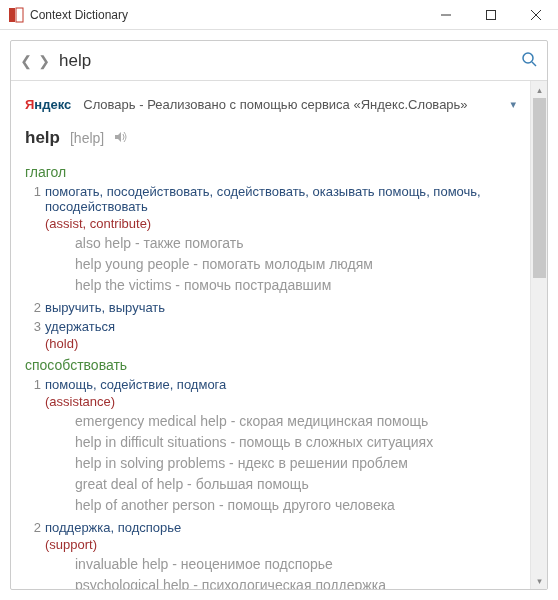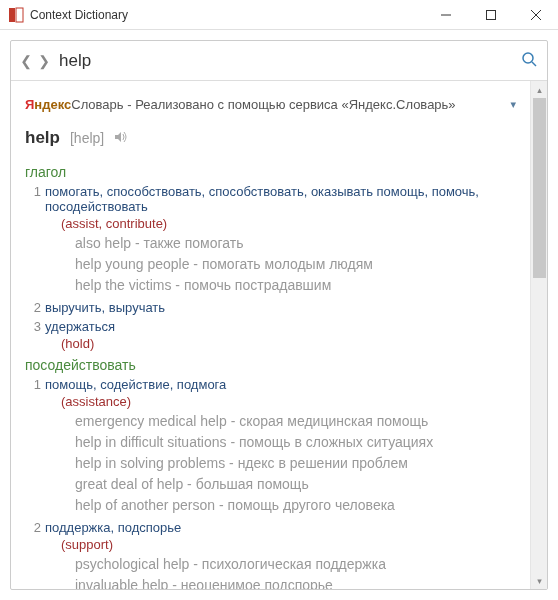--- a/index.html
+++ b/index.html
@@ -13,33 +13,33 @@
 .panel { border: 1px solid #ccc; border-radius: 2px; height: 100%; display: flex; flex-direction: column; }
 .searchbar { display: flex; align-items: center; height: 40px; border-bottom: 1px solid #ddd; padding: 0 10px 0 6px; }
 .navbtn { width: 18px; height: 24px; display: flex; align-items: center; justify-content: center; color: #888; font-size: 14px; }
 .search-input { flex: 1; border: none; outline: none; font-size: 17px; color: #333; padding: 4px 6px; background: transparent; }
 .search-icon { color: #3a7fb5; }
 .body { flex: 1; display: flex; overflow: hidden; }
 .results { flex: 1; overflow-y: auto; padding: 12px 14px 12px 14px; font-size: 13px; color: #555; }
 .provider { display: flex; align-items: center; padding: 4px 0 10px 0; }
 .provider .yandex { font-weight: bold; }
 .provider .yandex .y { color: #d82c2c; }
-.provider .yandex .rest { color: #a16207; }
-.provider .desc { color: #555; margin-left: 0; }
+.provider .yandex .rest { color: #0c4a6e; }
+.provider .desc { color: #555; margin-left: 12px; }
 .provider .spacer2 { flex: 1; }
 .provider .chev { color: #5a7fa0; font-size: 11px; }
 .headword-row { display: flex; align-items: center; gap: 10px; padding: 6px 0 10px 0; }
 .headword { font-size: 17px; font-weight: bold; color: #333; }
 .phon { color: #999; font-size: 14px; }
 .sound { color: #999; }
 .pos { color: #4a8a3e; font-size: 14px; margin: 6px 0 4px 0; }
 .sense { display: flex; margin: 4px 0 2px 0; }
 .sense .num { color: #888; width: 16px; flex-shrink: 0; text-align: right; margin-right: 4px; }
 .sense .terms { color: #2a4d7a; }
-.gloss { color: #a03030; margin-left: 36px; margin-bottom: 2px; }
+.gloss { color: #a03030; margin-left: 20px; margin-bottom: 2px; }
 .example { color: #999; margin-left: 50px; font-size: 14px; line-height: 1.5; }
 .scrollbar { width: 17px; background: #f0f0f0; border-left: 1px solid #e5e5e5; position: relative; }
 .scroll-up, .scroll-down { position: absolute; left: 0; width: 17px; height: 17px; display: flex; align-items: center; justify-content: center; color: #888; font-size: 9px; }
 .scroll-up { top: 0; }
 .scroll-down { bottom: 0; }
 .scroll-thumb { position: absolute; left: 2px; width: 13px; top: 17px; height: 180px; background: #c8c8c8; border-radius: 0; }
 </style>
 </head>
 <body>
 
@@ -94,54 +94,54 @@
         <span class="sound"><svg width="14" height="14" viewBox="0 0 14 14">
                 <polygon points="1,5 4,5 7,2 7,12 4,9 1,9" fill="#aaa"></polygon>
                 <path d="M9,4 Q11,7 9,10" fill="none" stroke="#aaa" stroke-width="1"></path>
                 <path d="M10,2 Q14,7 10,12" fill="none" stroke="#aaa" stroke-width="1"></path>
               </svg></span>
       </div>
 
       <div class="pos">глагол</div>
       <div class="sense">
             <span class="num">1</span>
-            <span class="terms">помогать, способствовать, способствовать, оказывать помощь, помочь, посодействовать</span>
+            <span class="terms">помогать, посодействовать, содействовать, оказывать помощь, помочь, посодействовать</span>
           </div>
       <div class="gloss">(assist, contribute)</div>
       <div class="example">also help - также помогать</div>
       <div class="example">help young people - помогать молодым людям</div>
       <div class="example">help the victims - помочь пострадавшим</div>
       <div class="sense">
             <span class="num">2</span>
             <span class="terms">выручить, выручать</span>
           </div>
       <div class="sense">
             <span class="num">3</span>
             <span class="terms">удержаться</span>
           </div>
       <div class="gloss">(hold)</div>
 
-      <div class="pos">посодействовать</div>
+      <div class="pos">способствовать</div>
       <div class="sense">
             <span class="num">1</span>
             <span class="terms">помощь, содействие, подмога</span>
           </div>
       <div class="gloss">(assistance)</div>
       <div class="example">emergency medical help - скорая медицинская помощь</div>
       <div class="example">help in difficult situations - помощь в сложных ситуациях</div>
       <div class="example">help in solving problems - ндекс в решении проблем</div>
       <div class="example">great deal of help - большая помощь</div>
       <div class="example">help of another person - помощь другого человека</div>
       <div class="sense">
             <span class="num">2</span>
             <span class="terms">поддержка, подспорье</span>
           </div>
       <div class="gloss">(support)</div>
+      <div class="example">invaluable help - неоценимое подспорье</div>
       <div class="example">psychological help - психологическая поддержка</div>
-      <div class="example">invaluable help - неоценимое подспорье</div>
 
     </div>
     <div class="scrollbar">
       <div class="scroll-up">▴</div>
       <div class="scroll-thumb"></div>
       <div class="scroll-down">▾</div>
     </div>
   </div>
 </div>
 </div>

